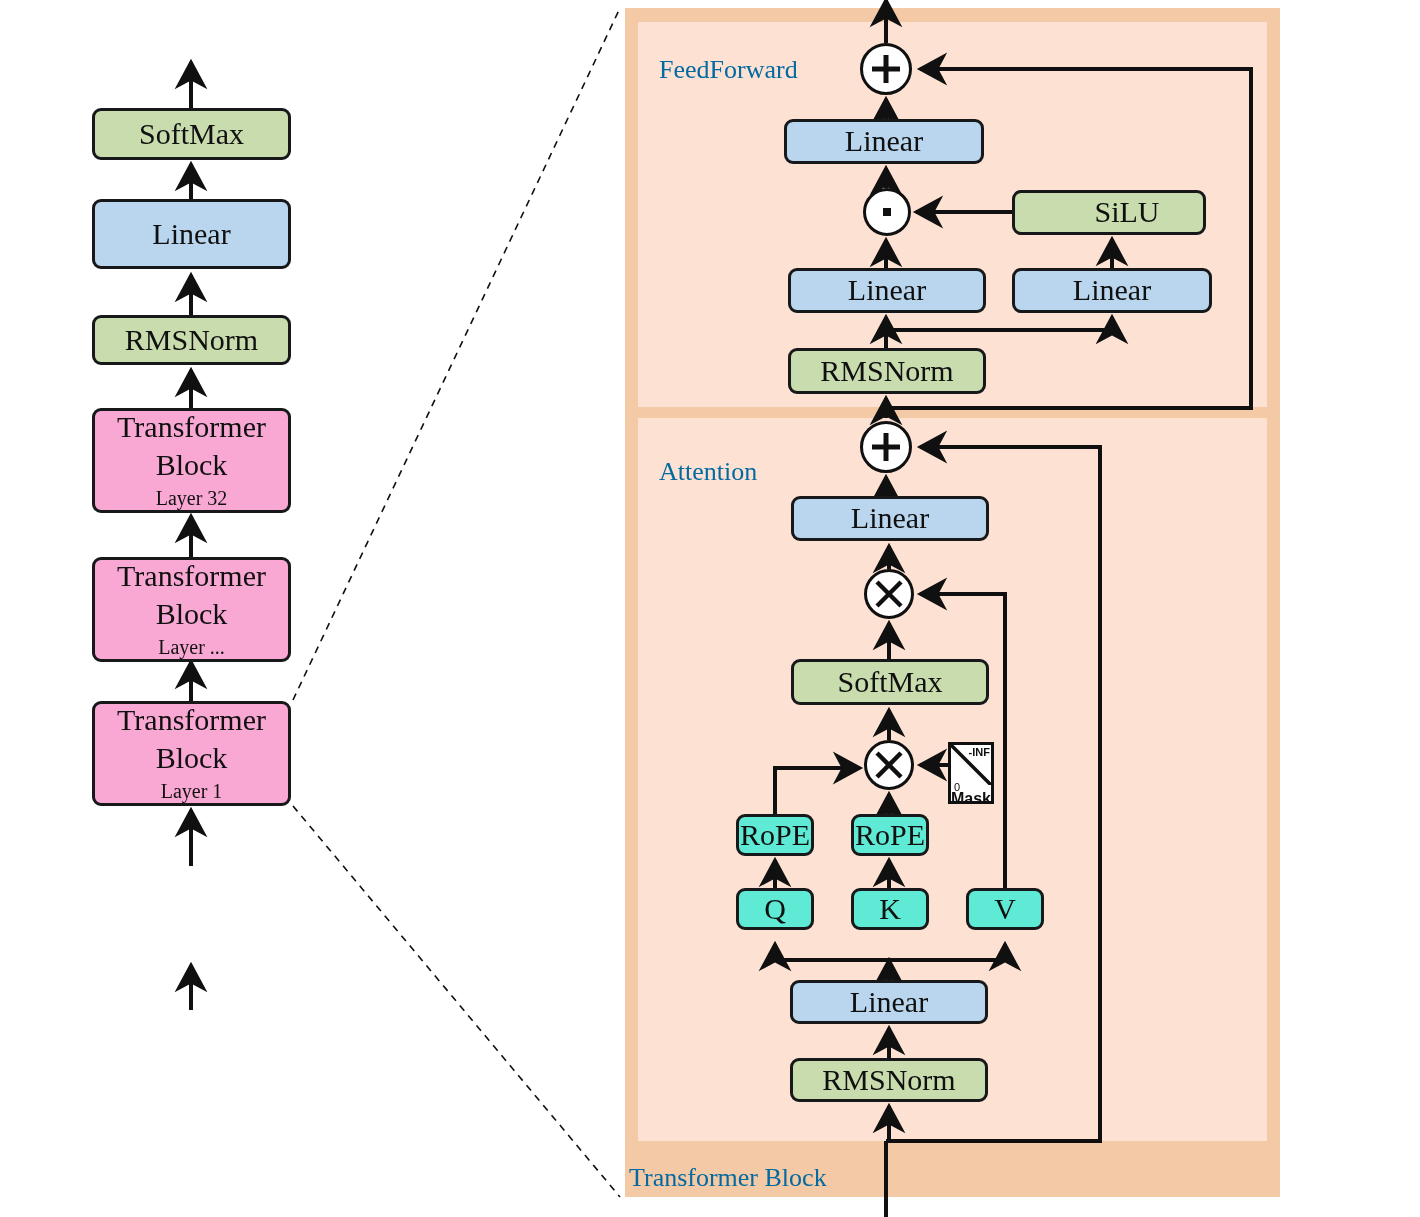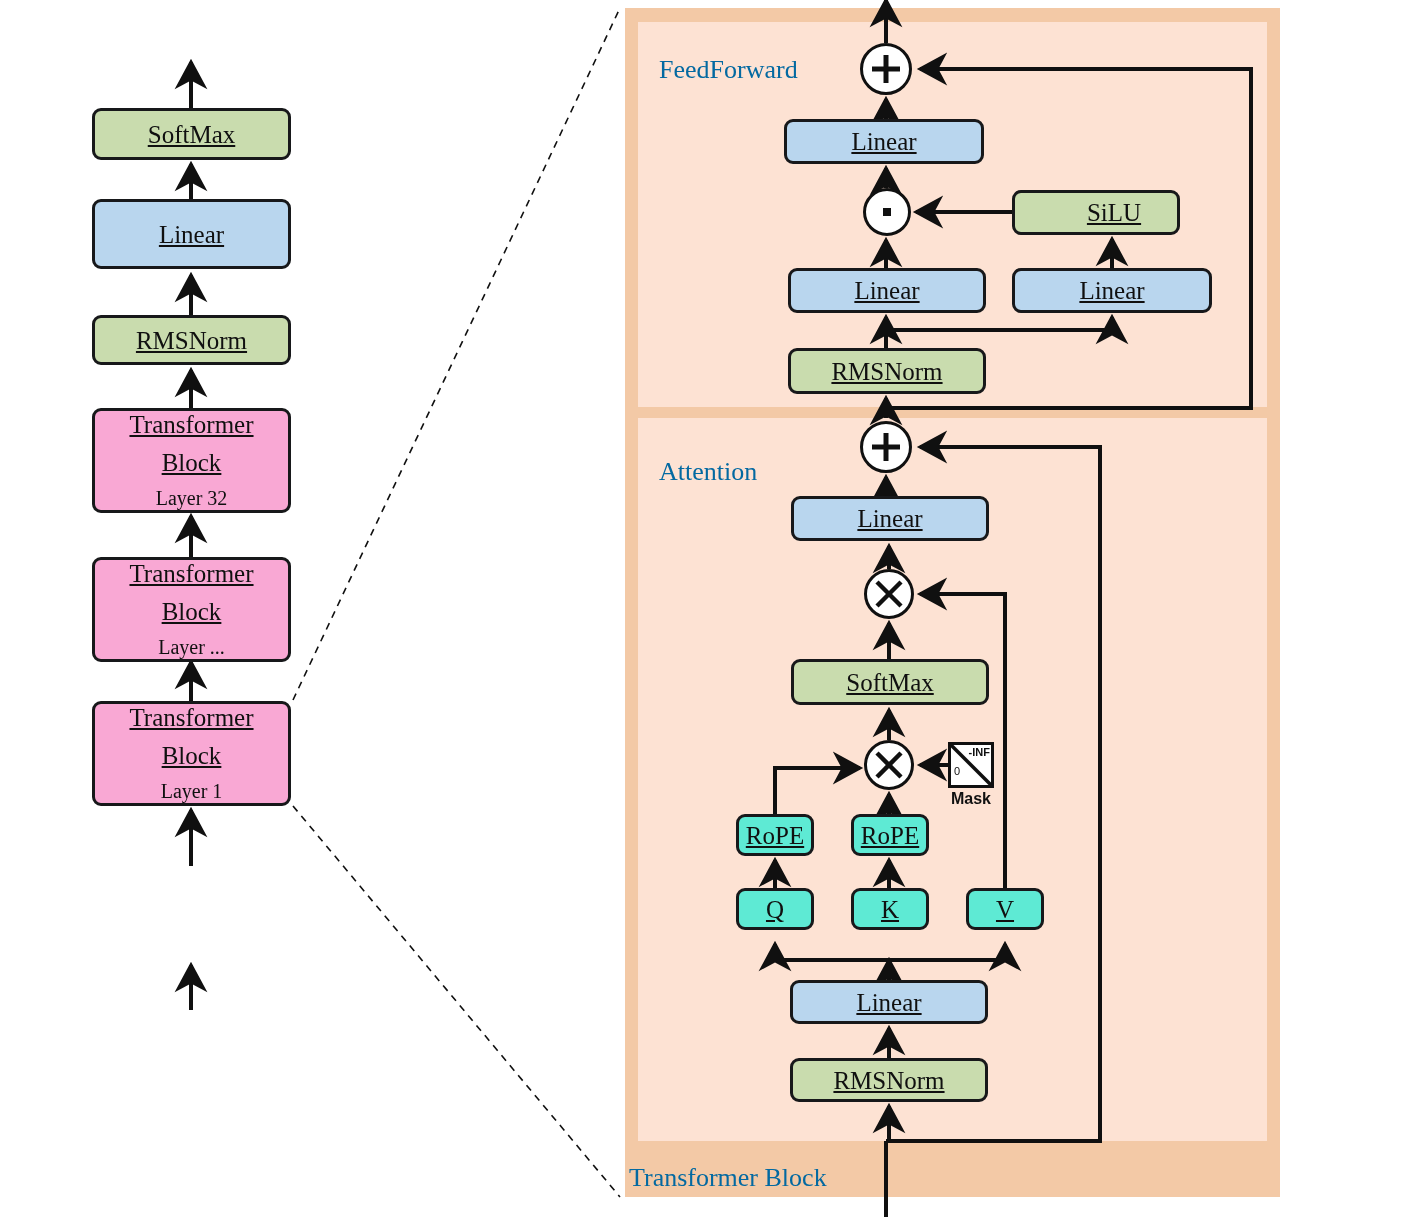--- a/index.html
+++ b/index.html
@@ -16,21 +16,21 @@
     display:flex;flex-direction:column;align-items:center;justify-content:center;
     text-align:center;line-height:1.08;color:#101010;
     font-family:"Liberation Serif", serif;
     z-index:6;
   }
   .green{background:#c9dcae;}
   .blue {background:#b9d6ee;}
   .blue2{background:#5eead4;text-align:right;}
   .orange{background:#f9a8d4;justify-content:space-between;}
 
-  .lbl-main{font-size:25px;text-decoration:underline;}
+  .lbl-main{font-size:30px;}
   .lbl-sub{font-size:20px;margin-top:2px;}
 
   
   .outer-block{
     position:absolute;box-sizing:border-box;
     background:#f3c9a6;
     z-index:1;
   }
   .inner-panel{
     position:absolute;box-sizing:border-box;
@@ -52,21 +52,21 @@
     border:3px solid #101010;border-radius:50%;
     background:#ffffff;z-index:8;
     display:flex;align-items:center;justify-content:center;
   }
   .op svg{display:block;overflow:visible;}
 
   
   .mask-wrap{position:absolute;z-index:8;}
   .mask-box{
     position:relative;box-sizing:border-box;
-    width:46px;height:46px;border:3px solid #101010;background:#ffffff;
+    width:46px;height:62px;border:3px solid #101010;background:#ffffff;
   }
   .mask-box svg{position:absolute;left:0;top:0;}
   .mask-inf{position:absolute;right:1px;top:1px;font-size:11px;
      font-family:"Liberation Sans", sans-serif;font-weight:bold;color:#101010;}
   .mask-zero{position:absolute;left:3px;bottom:8px;font-size:11px;
      font-family:"Liberation Sans", sans-serif;color:#101010;}
   .mask-lbl{position:absolute;left:50%;transform:translateX(-50%);
      top:48px;font-size:16px;font-weight:bold;
      font-family:"Liberation Sans", sans-serif;color:#101010;white-space:nowrap;}
 </style>
@@ -115,21 +115,21 @@
   <div class="panel-title" style="left:659px;top:55px;">FeedForward</div>
 
   <div class="panel-title" style="left:659px;top:457px;">Attention</div>
 
   <div class="panel-title" style="left:629px;top:1163px;">Transformer Block</div>
 
   <div class="node blue" style="left:784px;top:119px;width:200px;height:45px;">
     <span class="lbl-main">Linear</span>
   </div>
 
-  <div class="node green" style="left:1012px;top:190px;width:168px;height:45px;padding-left:36px;">
+  <div class="node green" style="left:1012px;top:190px;width:194px;height:45px;padding-left:36px;">
     <span class="lbl-main">SiLU</span>
   </div>
 
   <div class="node blue" style="left:788px;top:268px;width:198px;height:45px;">
     <span class="lbl-main">Linear</span>
   </div>
 
   <div class="node blue" style="left:1012px;top:268px;width:200px;height:45px;">
     <span class="lbl-main">Linear</span>
   </div>

